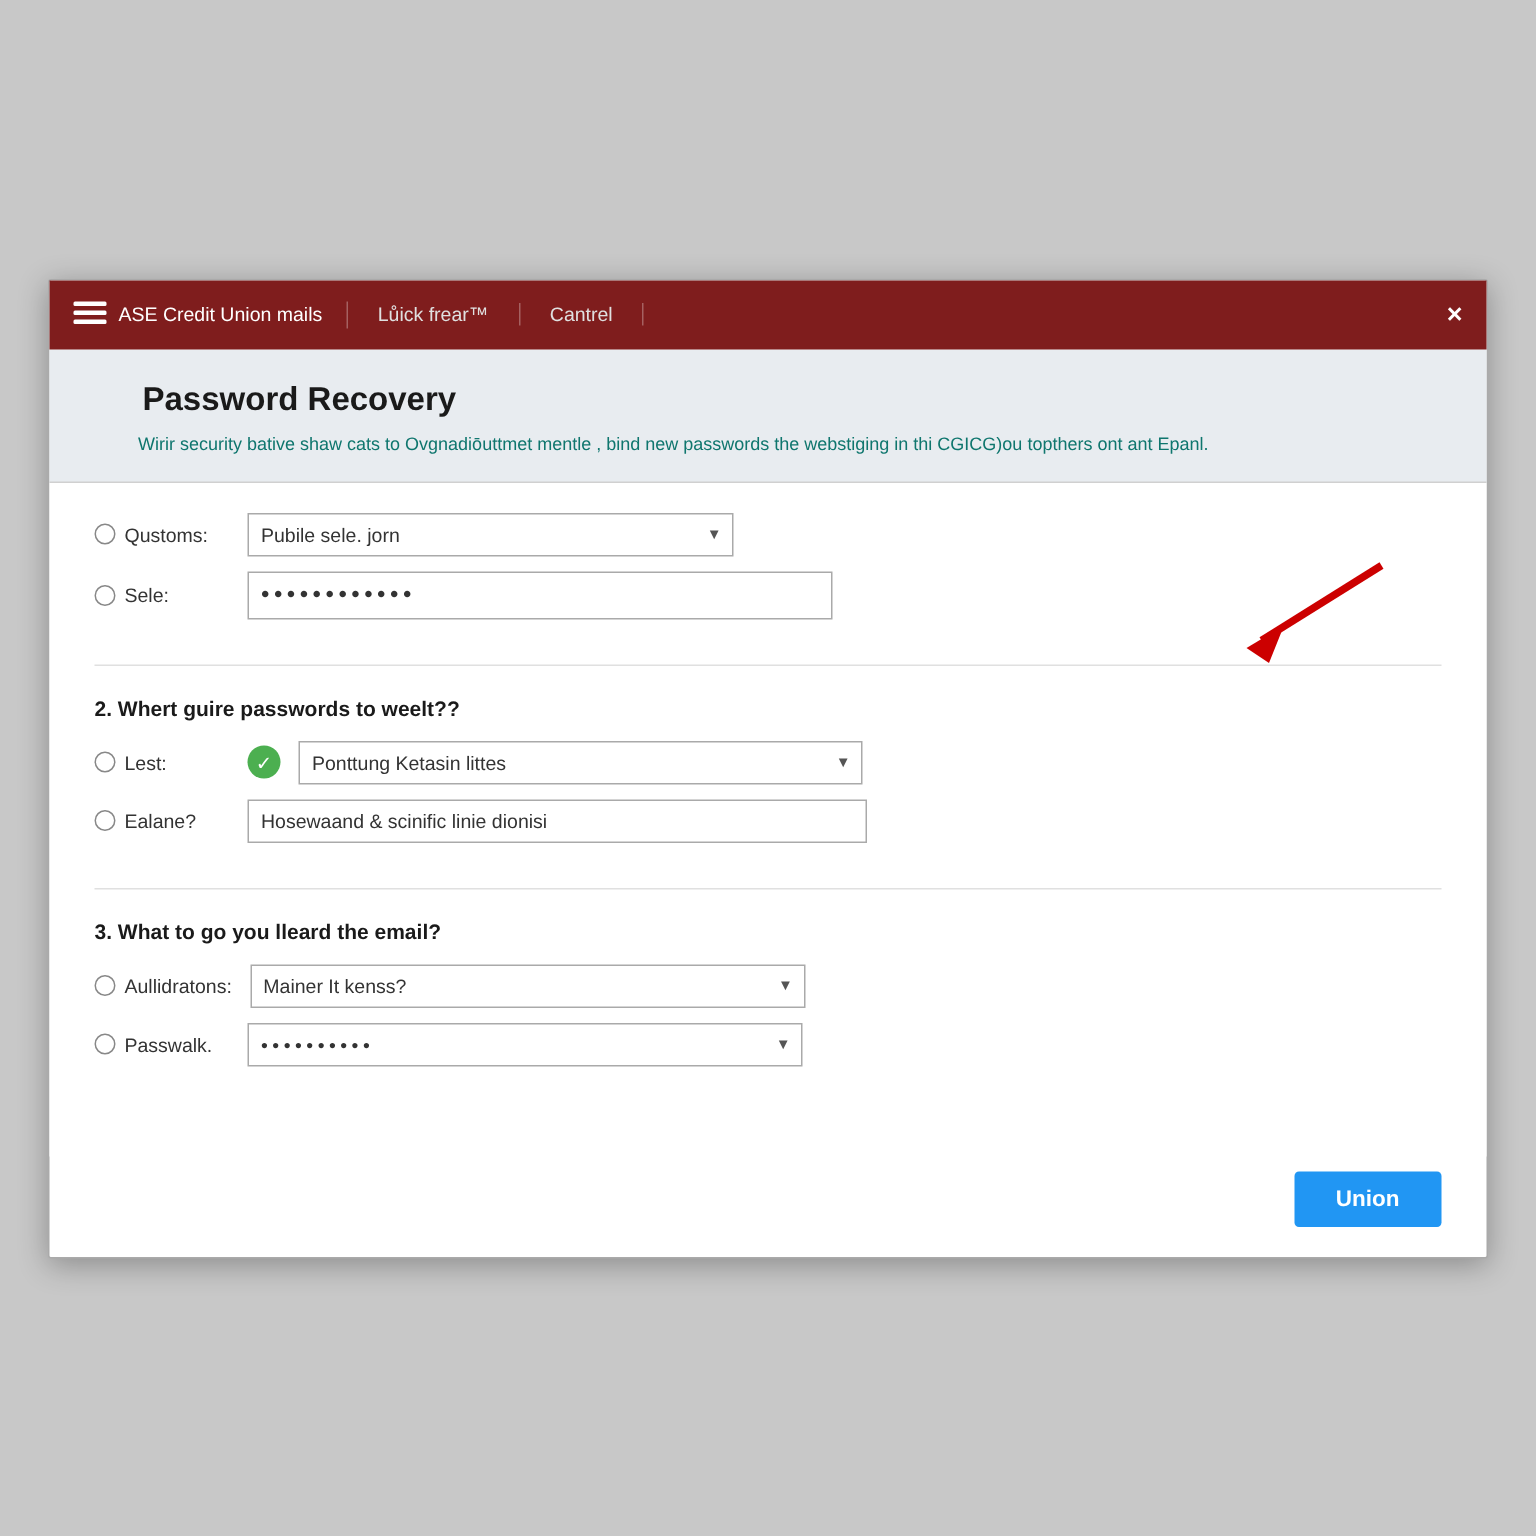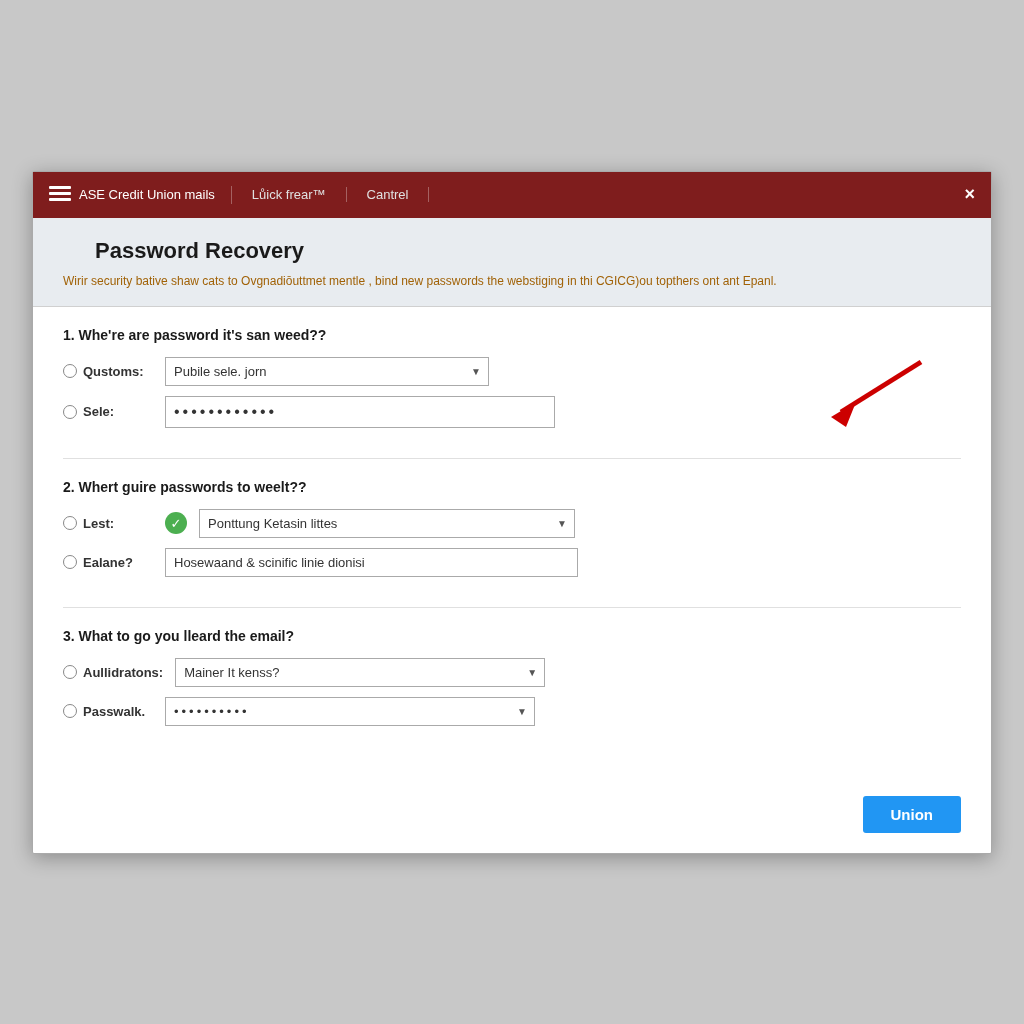--- a/index.html
+++ b/index.html
@@ -97,22 +97,23 @@
     .dialog-title {
       font-size: 22px;
       font-weight: bold;
       color: #1a1a1a;
       margin-bottom: 8px;
       margin-left: 32px;
     }
 
     .dialog-subtitle {
       font-size: 12px;
-      color: #a16207;
+      color: #0f766e;
       line-height: 1.5;
+      margin-left: 29px;
     }
 
     .dialog-body {
       padding: 20px 30px 20px;
       background: #fff;
     }
 
     .section {
       margin-bottom: 20px;
       padding-bottom: 20px;
@@ -140,21 +141,20 @@
     }
 
     .radio-label {
       display: flex;
       align-items: center;
       gap: 6px;
       font-size: 13px;
       color: #333;
       min-width: 90px;
       white-space: nowrap;
-      font-weight: bold;
     }
 
     .radio-circle {
       width: 14px;
       height: 14px;
       border: 1px solid #888;
       border-radius: 50%;
       display: inline-block;
       background: #fff;
       flex-shrink: 0;
@@ -280,21 +280,20 @@
   </div>
 
   <div class="dialog-header">
     <div class="dialog-title">Password Recovery</div>
     <div class="dialog-subtitle">Wirir security bative shaw cats to Ovgnadiōuttmet mentle , bind new passwords the webstiging in thi CGICG)ou topthers ont ant Epanl.</div>
   </div>
 
   <div class="dialog-body">
 
     <div class="section" style="position:relative;">
-      <div class="section-title">1. Whe're are password it's san weed??</div>
 
       <div class="arrow-indicator">
         <svg viewBox="0 0 120 80" xmlns="http://www.w3.org/2000/svg">
           <line x1="110" y1="5" x2="30" y2="55" stroke="#cc0000" stroke-width="5"></line>
           <polygon points="20,60 45,45 35,70" fill="#cc0000"></polygon>
         </svg>
       </div>
 
       <div class="section-row">
         <label class="radio-label">

